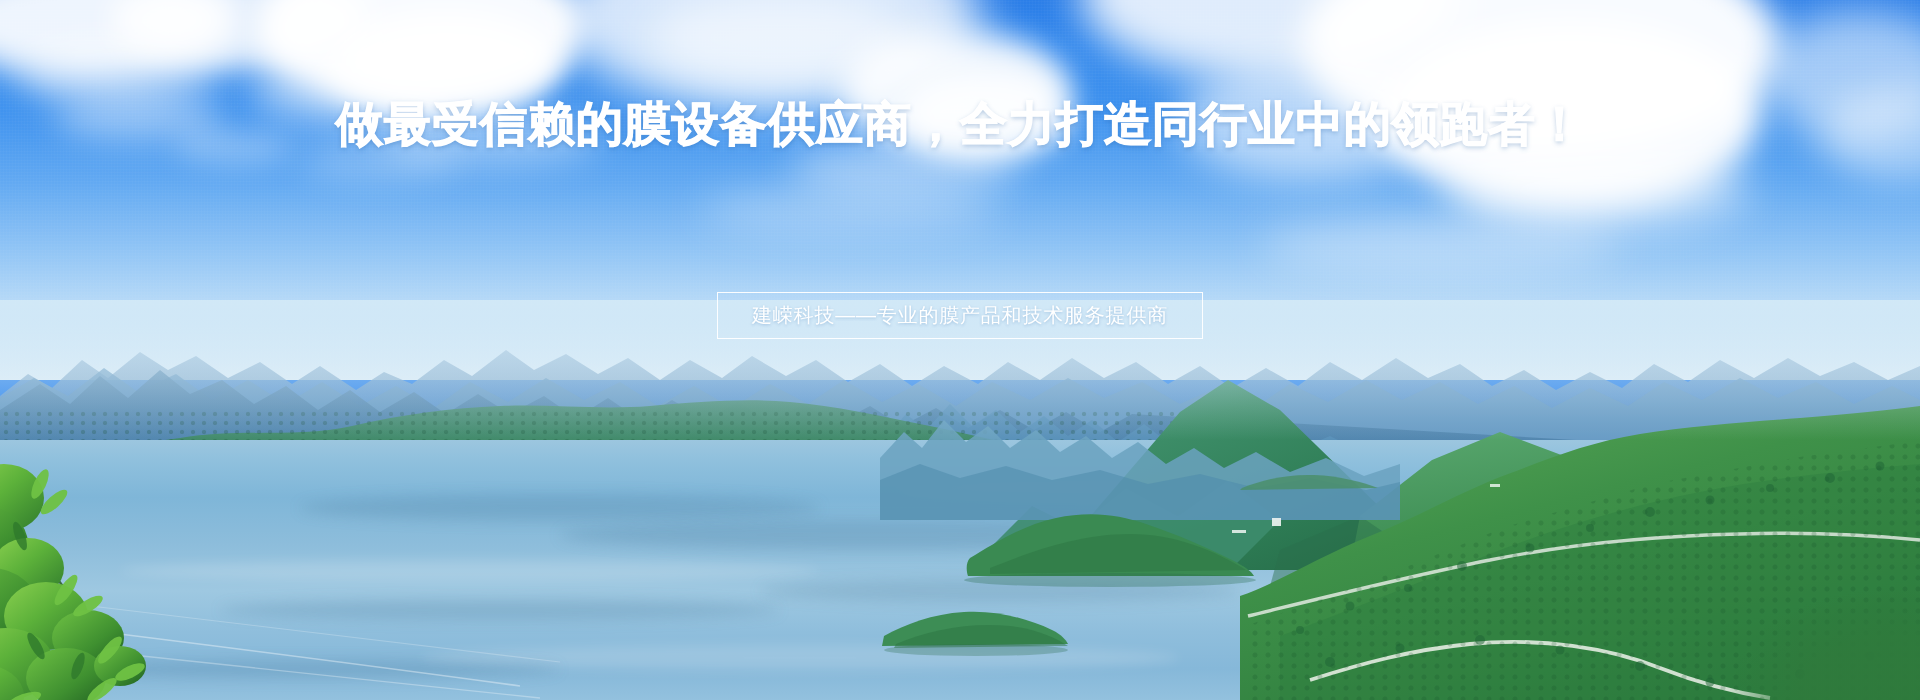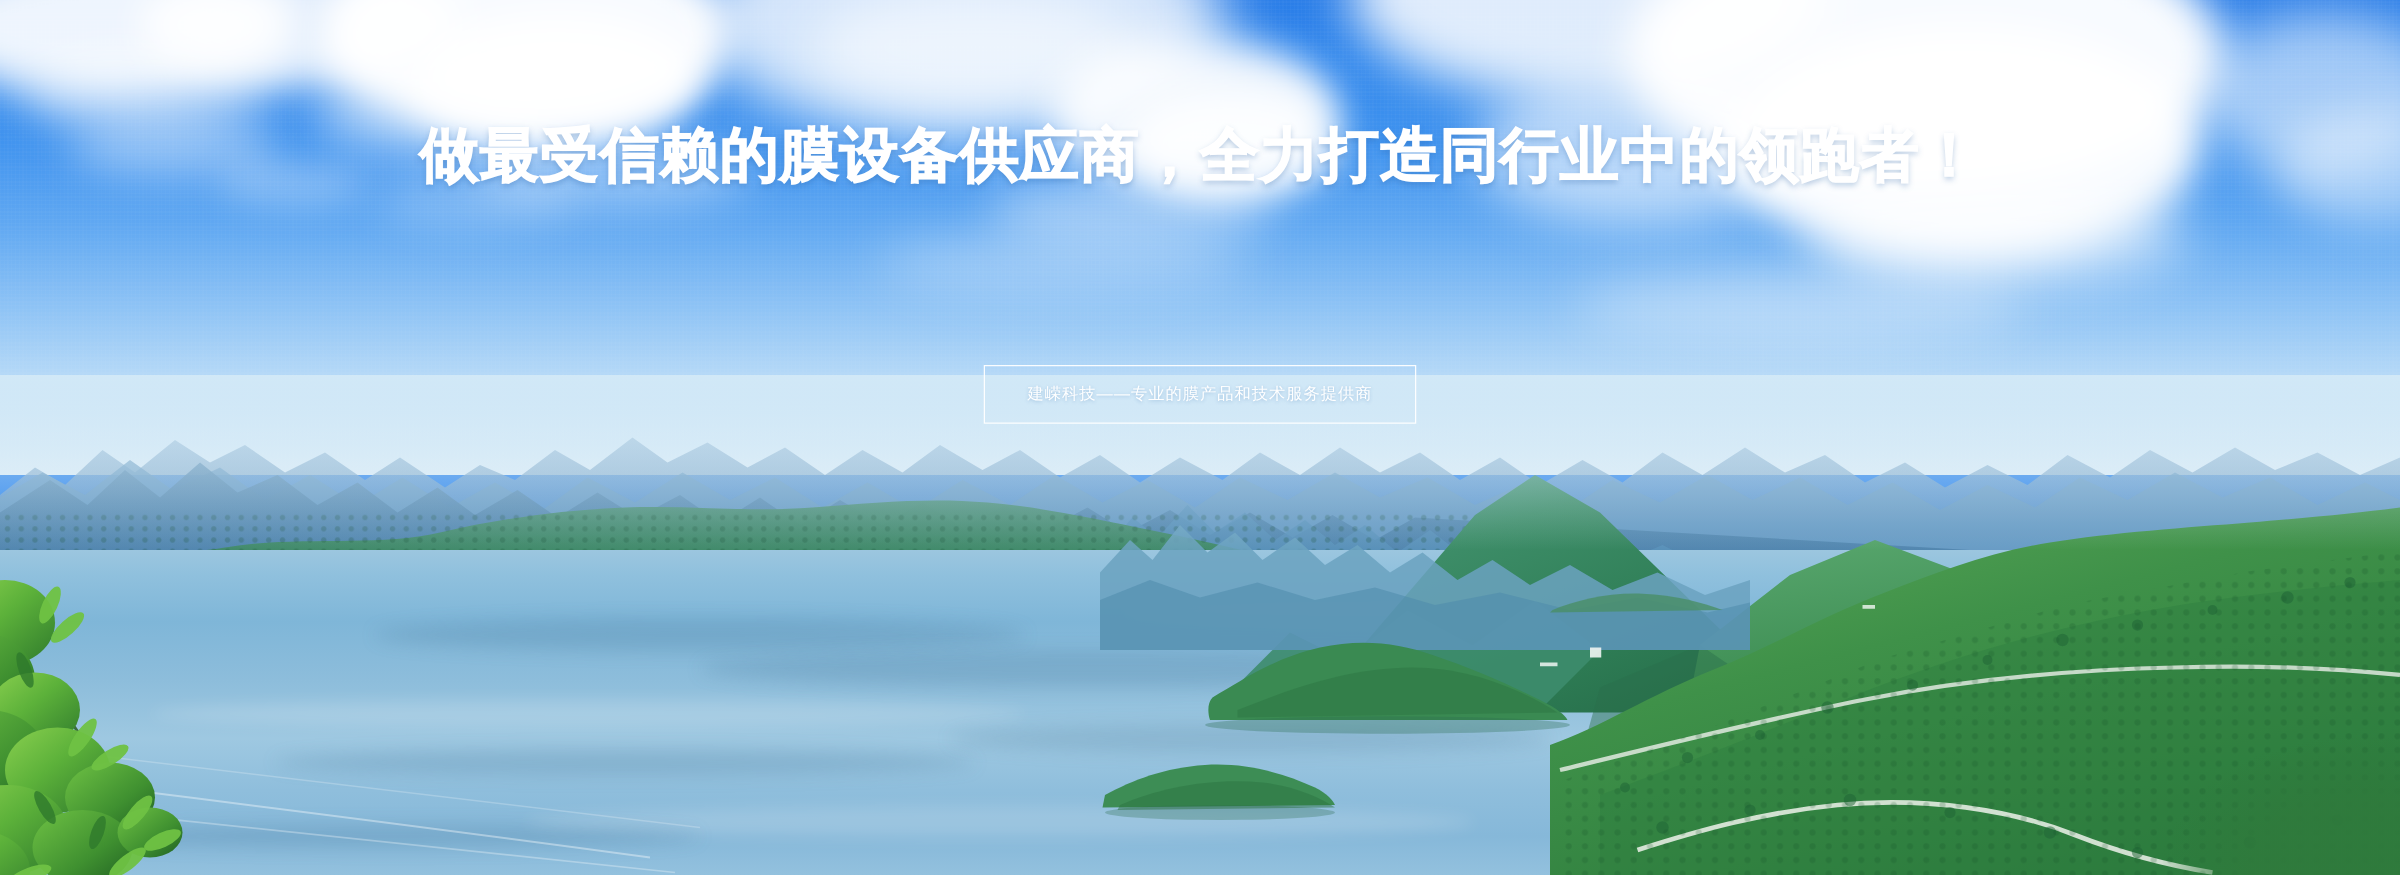--- a/index.html
+++ b/index.html
@@ -94,21 +94,21 @@
   .tagwrap{
     position:absolute;left:0;top:292px;width:1920px;
     text-align:center;
     pointer-events:none;
   }
   .tagbox{
     display:inline-block;
     border:1.6px solid rgba(255,255,255,.95);
     padding:10px 34px 11px 34px;
     color:#ffffff;
-    font-size:13px;
+    font-size:20px;
     letter-spacing:.8px;
     line-height:24px;
     text-shadow:0 1px 3px rgba(40,100,170,.3);
     pointer-events:auto;
     white-space:nowrap;
     background:rgba(255,255,255,.02);
   }
 </style>
 </head>
 <body>

